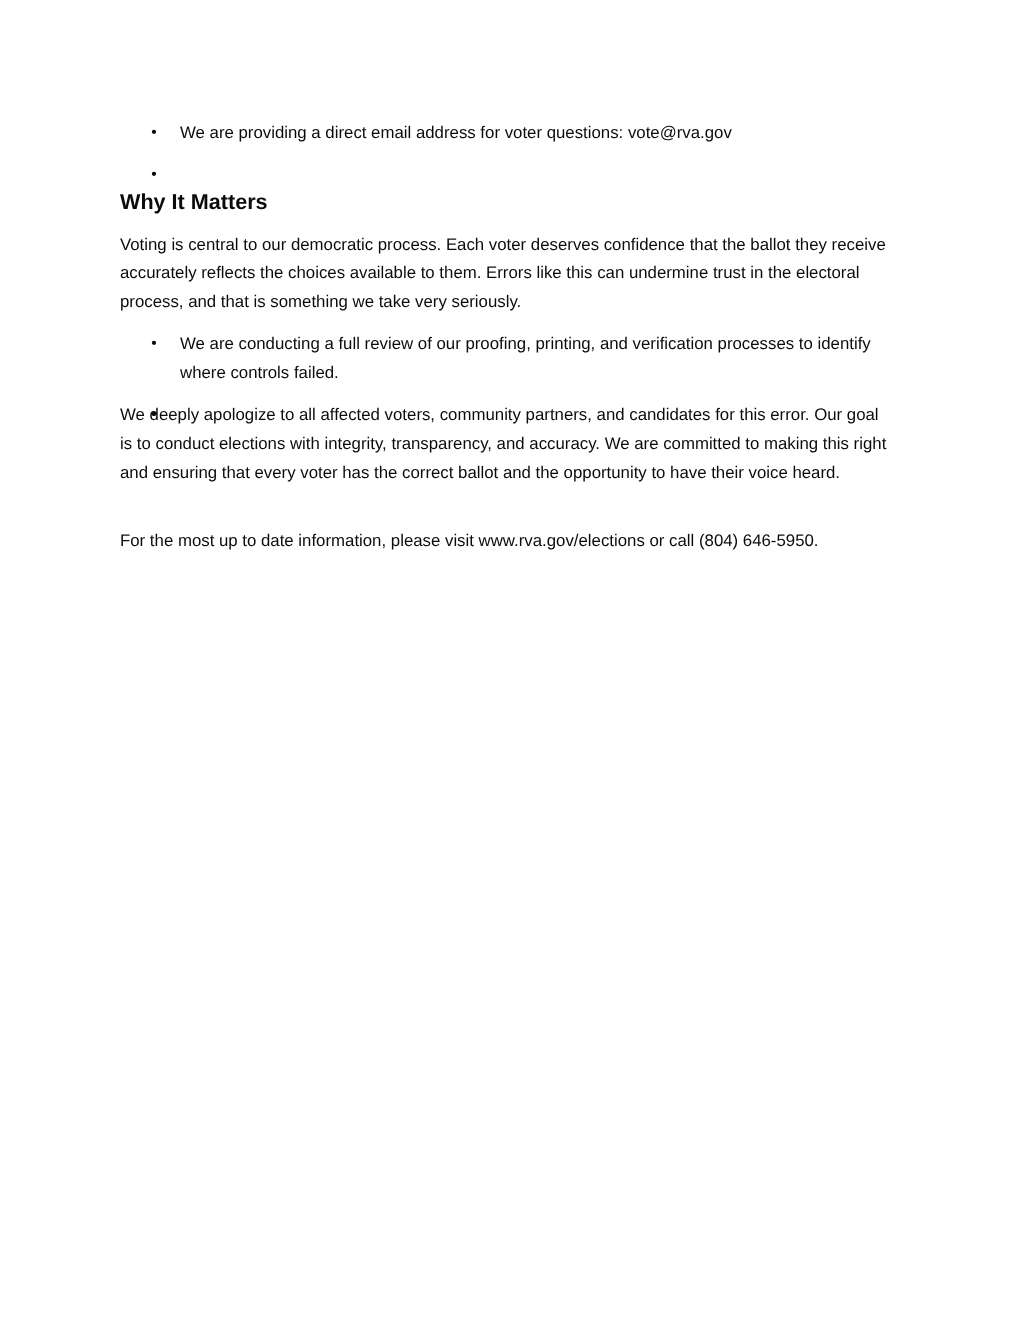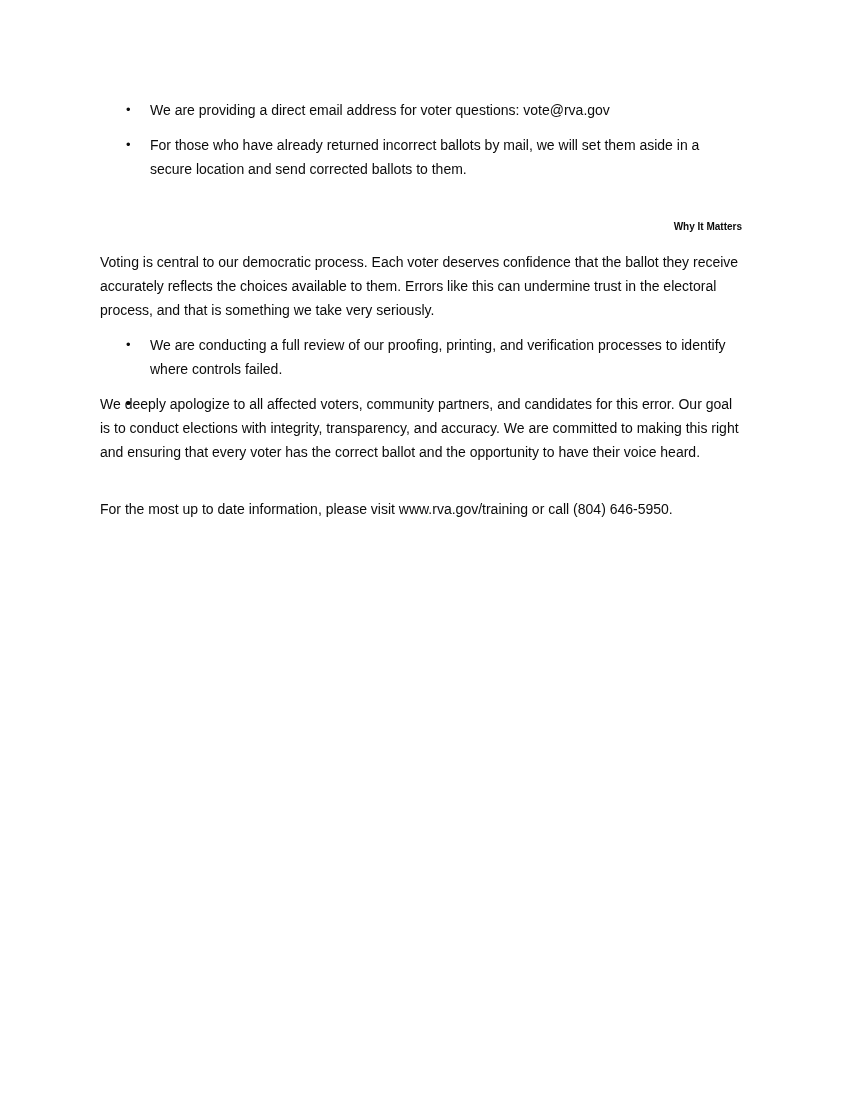--- a/index.html
+++ b/index.html
@@ -19,25 +19,24 @@
     padding: 98px 100px 0 100px;
     overflow: hidden;
   }
   .content {
     width: 642px;
   }
   p {
     margin: 0 0 11px 0;
   }
   h2 {
-    font-size: 10px;
+    font-size: 18px;
     line-height: 24px;
     font-weight: bold;
     margin: 34px 0 11px 0;
-    text-align: right;
   }
   ul.doc-list {
     list-style: none;
     margin: 0;
     padding: 0;
   }
   ul.doc-list li {
     position: relative;
     padding-left: 50px;
     margin: 0 0 11px 0;
@@ -59,21 +58,20 @@
 <div class="page">
   <div class="content">
 
     <ul class="doc-list">
       <li>
         <span class="marker">•</span>
         <span>We are providing a direct email address for voter questions: </span><span class="b">vote@rva.gov</span>
       </li>
       <li>
         <span class="marker">•</span>
-        <span>For those who have already returned incorrect ballots by mail, we will set them aside in a secure location and send corrected ballots to them.</span>
       </li>
     </ul>
 
     <h2>Why It Matters</h2>
     <p>Voting is central to our democratic process. Each voter deserves confidence that the ballot they receive accurately reflects the choices available to them. Errors like this can undermine trust in the electoral process, and that is something we take very seriously.</p>
 
     <ul class="doc-list">
       <li>
         <span class="marker">•</span>
         <span>We are conducting a full review of our proofing, printing, and verification processes to identify where controls failed.</span>
@@ -85,17 +83,17 @@
         <span class="marker">•</span>
       </li>
       <li>
         <span class="marker">•</span>
       </li>
     </ul>
 
     <p>We deeply apologize to all affected voters, community partners, and candidates for this error. Our goal is to conduct elections with integrity, transparency, and accuracy. We are committed to making this right and ensuring that every voter has the correct ballot and the opportunity to have their voice heard.</p>
 
     <p class="footer-line">
-      <span>For the most up to date information, please visit </span><span class="b">www.rva.gov/training</span><span> or call </span><span class="b">(804) 646-5950</span><span>.</span>
+      <span>For the most up to date information, please visit </span><span class="b">www.rva.gov/elections</span><span> or call </span><span class="b">(804) 646-5950</span><span>.</span>
     </p>
 
   </div>
 </div>
 
 </body></html>

